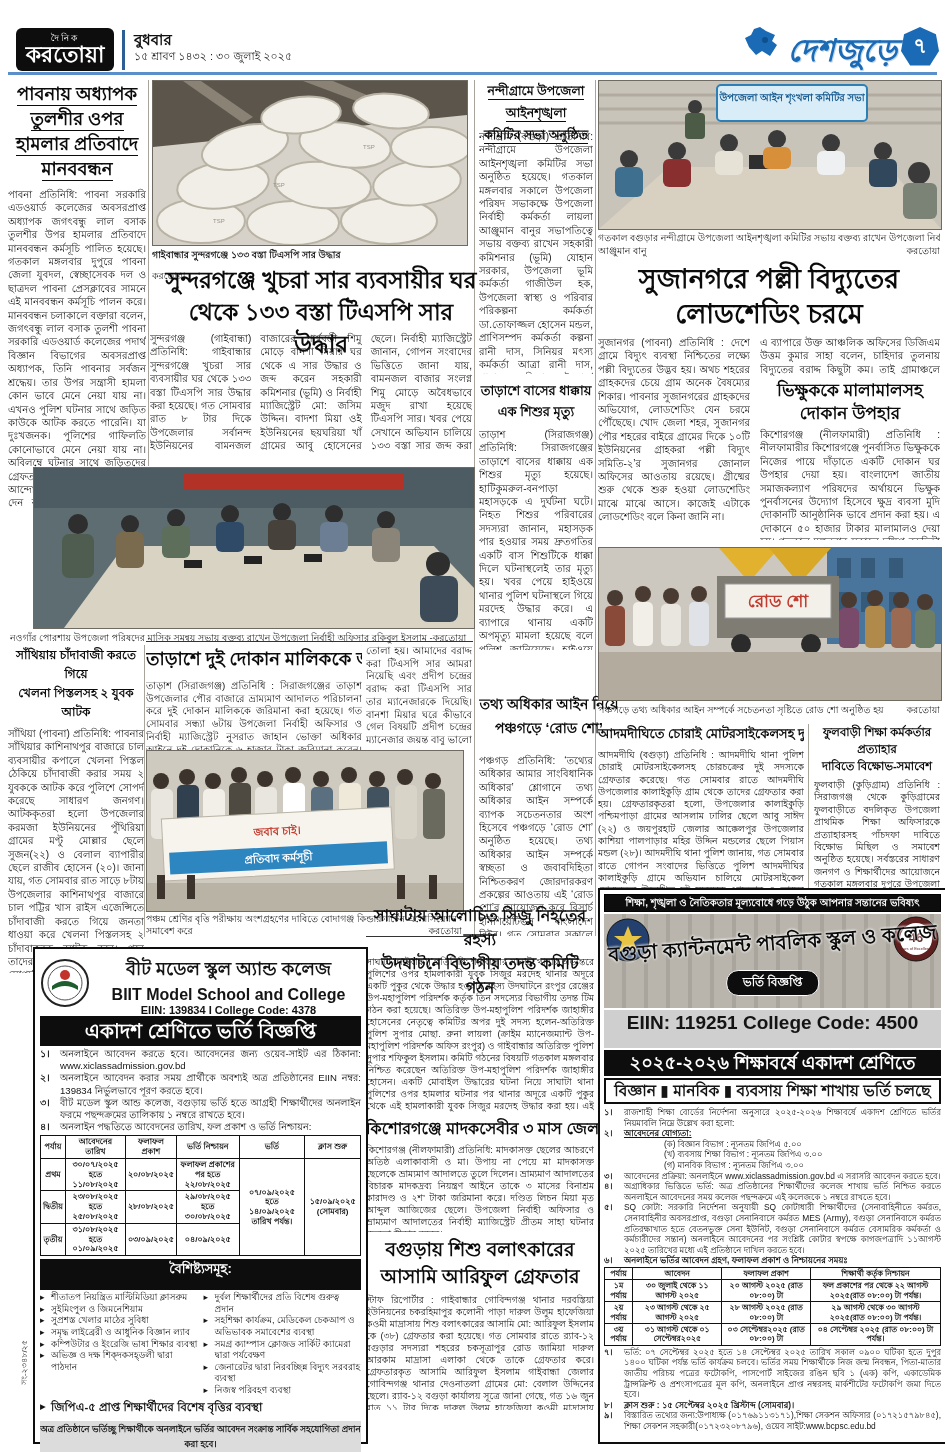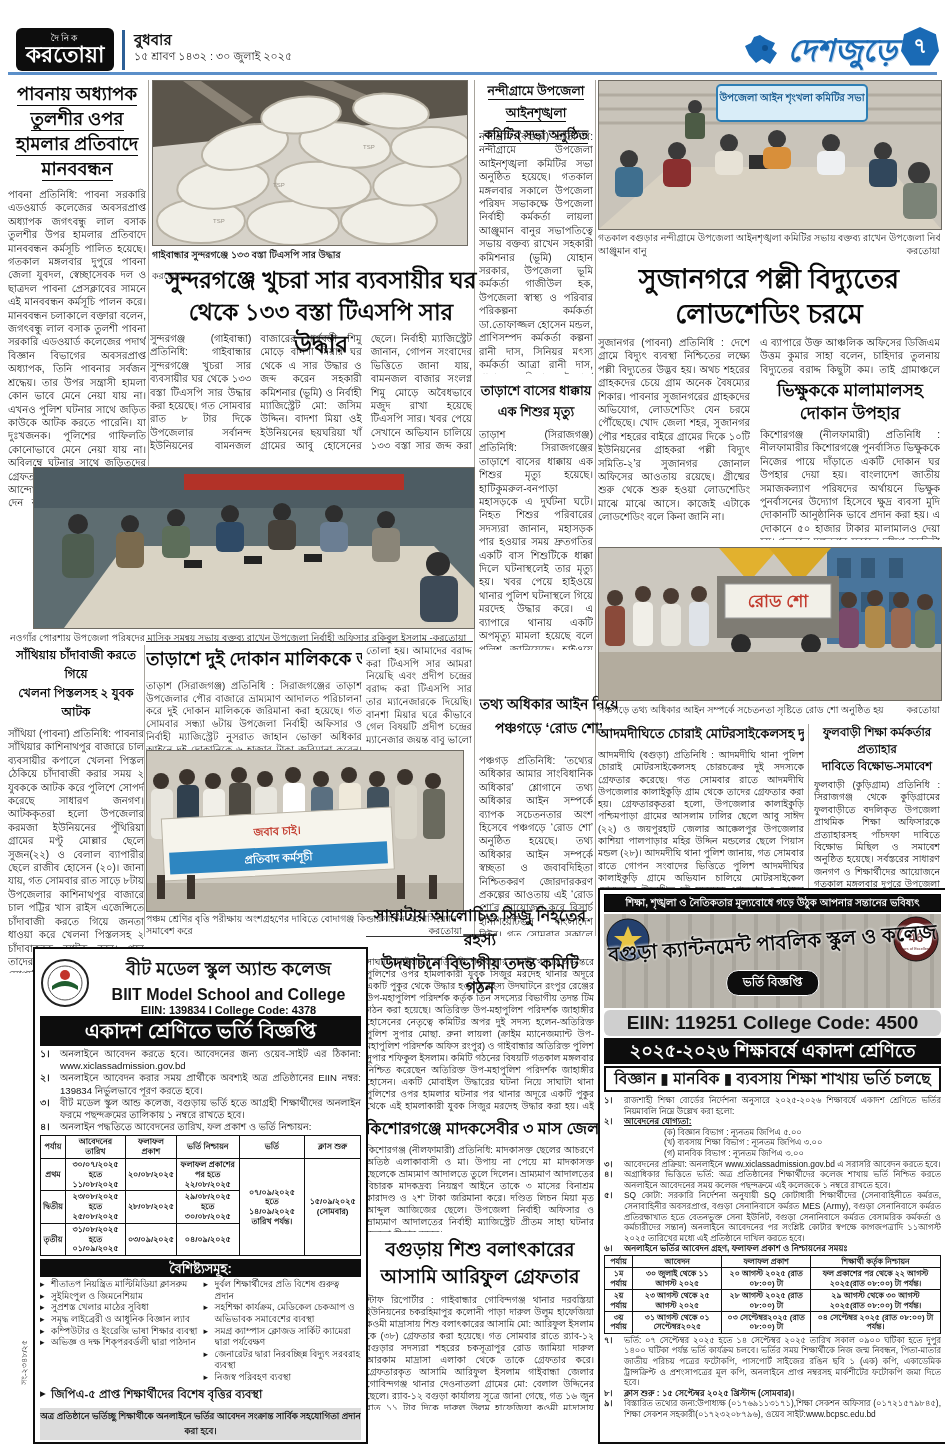--- a/index.html
+++ b/index.html
@@ -16,21 +16,21 @@
   .ph{position:absolute;border:1px solid #6f6b63;background:#d8d5cd;overflow:hidden;}
   .ph svg{display:block;}
   
   #mast{position:absolute;left:16px;top:28px;width:98px;height:43px;background:#0d0d0d;border-radius:6px;
         color:#fff;text-align:center;display:flex;flex-direction:column;justify-content:center;}
   #mast .sm{font-size:9px;letter-spacing:2px;line-height:10px;}
   #mast .lg{font-size:22px;font-weight:bold;line-height:24px;}
   #hdr-div{position:absolute;left:122px;top:30px;width:3px;height:40px;background:#2d5f96;}
   #hdate .day{font-size:15px;font-weight:bold;color:#111;line-height:18px;}
   #hdate .dt{font-size:11px;color:#222;line-height:15px;}
-  #sect{position:absolute;right:48px;top:26px;display:flex;align-items:center;gap:8px;}
+  #sect{position:absolute;right:48px;top:26px;display:flex;align-items:flex-start;gap:8px;}
   #sect .nm{font-size:31px;font-weight:bold;font-style:italic;color:#1a6ab5;text-shadow:1px 1px 0 #bcd4ea;}
   #badge{position:absolute;right:6px;top:27px;width:38px;height:40px;background:#1a6ab5;color:#fff;
          display:flex;align-items:center;justify-content:center;font-size:21px;font-weight:bold;
          clip-path:polygon(50% 0%,92% 18%,100% 60%,76% 96%,24% 96%,0% 60%,8% 18%);}
   #hrule-blue{position:absolute;left:8px;right:8px;top:72px;height:3px;background:#5b8fc9;}
   
   .adbox{position:absolute;border:2.5px solid #0e0e0e;background:#fff;}
   .adbanner{background:#0d0d0d;color:#fff;text-align:center;font-weight:bold;}
   .adt{border-collapse:collapse;width:100%;}
   .adt th,.adt td{border:1px solid #111;text-align:center;vertical-align:middle;padding:1px 2px;font-weight:bold;}
@@ -424,21 +424,21 @@
             <td>২৯/০৮/২০২৫ হতে ৩০/০৮/২০২৫</td>
       </tr>
       <tr>
         <td>তৃতীয়</td>
             <td>৩১/০৮/২০২৫ হতে ০১/০৯/২০২৫</td>
         <td>০৩/০৯/২০২৫</td>
             <td>০৪/০৯/২০২৫</td>
       </tr>
     </tbody>
       </table>
-    <div class="adbanner" style="font-size:13px;line-height:19px;height:18px;margin-top:3px;">বৈশিষ্ট্যসমূহ:</div>
+    <div class="adbanner" style="font-size:13px;line-height:19px;height:31px;margin-top:3px;">বৈশিষ্ট্যসমূহ:</div>
     <div style="display:grid;grid-template-columns:1fr 1fr;gap:0 6px;font-size:9px;line-height:11.6px;margin-top:2px;">
       <div>
         <div class="feat">
             <span class="mk">▸</span>
             <span>শীতাতপ নিয়ন্ত্রিত মাল্টিমিডিয়া ক্লাসরুম</span>
           </div>
         <div class="feat">
             <span class="mk">▸</span>
             <span>সুইমিংপুল ও জিমনেশিয়াম</span>
           </div>
@@ -449,21 +449,21 @@
         <div class="feat">
             <span class="mk">▸</span>
             <span>সমৃদ্ধ লাইব্রেরী ও আধুনিক বিজ্ঞান ল্যাব</span>
           </div>
         <div class="feat">
             <span class="mk">▸</span>
             <span>কম্পিউটার ও ইংরেজি ভাষা শিক্ষার ব্যবস্থা</span>
           </div>
         <div class="feat">
             <span class="mk">▸</span>
-            <span>অভিজ্ঞ ও দক্ষ শিক্পরবর্ডলী দ্বারা পাঠদান</span>
+            <span>অভিজ্ঞ ও দক্ষ শিক্দকসহ্ডলী দ্বারা পাঠদান</span>
           </div>
       </div>
       <div>
         <div class="feat">
             <span class="mk">▸</span>
             <span>দুর্বল শিক্ষার্থীদের প্রতি বিশেষ গুরুত্ব প্রদান</span>
           </div>
         <div class="feat">
             <span class="mk">▸</span>
             <span>সহশিক্ষা কার্যক্রম, মেডিকেল চেকআপ ও অভিভাবক সমাবেশের ব্যবস্থা</span>
@@ -504,21 +504,21 @@
         <svg width="46" height="46" viewBox="0 0 46 46">
             <circle cx="23" cy="23" r="22" fill="#5e1f1f" stroke="#111"></circle>
             <circle cx="23" cy="23" r="16" fill="#fff"></circle>
             <text x="23" y="26" text-anchor="middle" font-size="13" font-weight="bold" fill="#5e1f1f">46</text>
             <text x="23" y="34" text-anchor="middle" font-size="4" fill="#5e1f1f">Years of Excellence</text>
           </svg>
       </span>
       <div style="position:absolute;left:0;right:0;top:14px;text-align:center;font-size:20px;font-weight:bold;color:#0b0b0b;transform:rotate(-4deg);text-shadow:0 0 3px #fff,0 0 3px #fff;">বগুড়া ক্যান্টনমেন্ট পাবলিক স্কুল ও কলেজ</div>
       <div style="position:absolute;left:50%;top:56px;transform:translateX(-50%);background:#0d0d0d;color:#fff;font-size:12px;font-weight:bold;padding:2px 16px;border-radius:12px;border:1.5px solid #fff;">ভর্তি বিজ্ঞপ্তি</div>
     </div>
-    <div style="background:#cfcfcf;font-size:19px;font-weight:bold;text-align:center;line-height:26px;height:26px;margin-top:2px;border-radius:6px;">EIIN: 119251  College Code: 4500</div>
+    <div style="background:#cfcfcf;font-size:19px;font-weight:bold;text-align:center;line-height:26px;height:38px;margin-top:2px;">EIIN: 119251  College Code: 4500</div>
     <div class="adbanner" style="font-size:18px;line-height:26px;height:26px;margin-top:2px;">২০২৫-২০২৬ শিক্ষাবর্ষে একাদশ শ্রেণিতে</div>
     <div style="border:2px solid #0d0d0d;font-size:15.5px;font-weight:bold;text-align:center;line-height:22px;height:22px;margin-top:2px;">বিজ্ঞান ▮ মানবিক ▮ ব্যবসায় শিক্ষা শাখায় ভর্তি চলছে</div>
     <div class="sideclip" style="height:356px;margin-top:3px;font-size:8.4px;line-height:10.6px;">
       <div class="itemrow">
           <span class="n">১।</span>
           <span style="text-align:justify;">রাজশাহী শিক্ষা বোর্ডের নির্দেশনা অনুসারে ২০২৫-২০২৬ শিক্ষাবর্ষে একাদশ শ্রেণিতে ভর্তির নিয়মাবলি নিম্নে উল্লেখ করা হলো:</span>
         </div>
       <div class="itemrow">
           <span class="n">২।</span>
           <span style="font-weight:bold;text-decoration:underline;">আবেদনের যোগ্যতা:</span>

